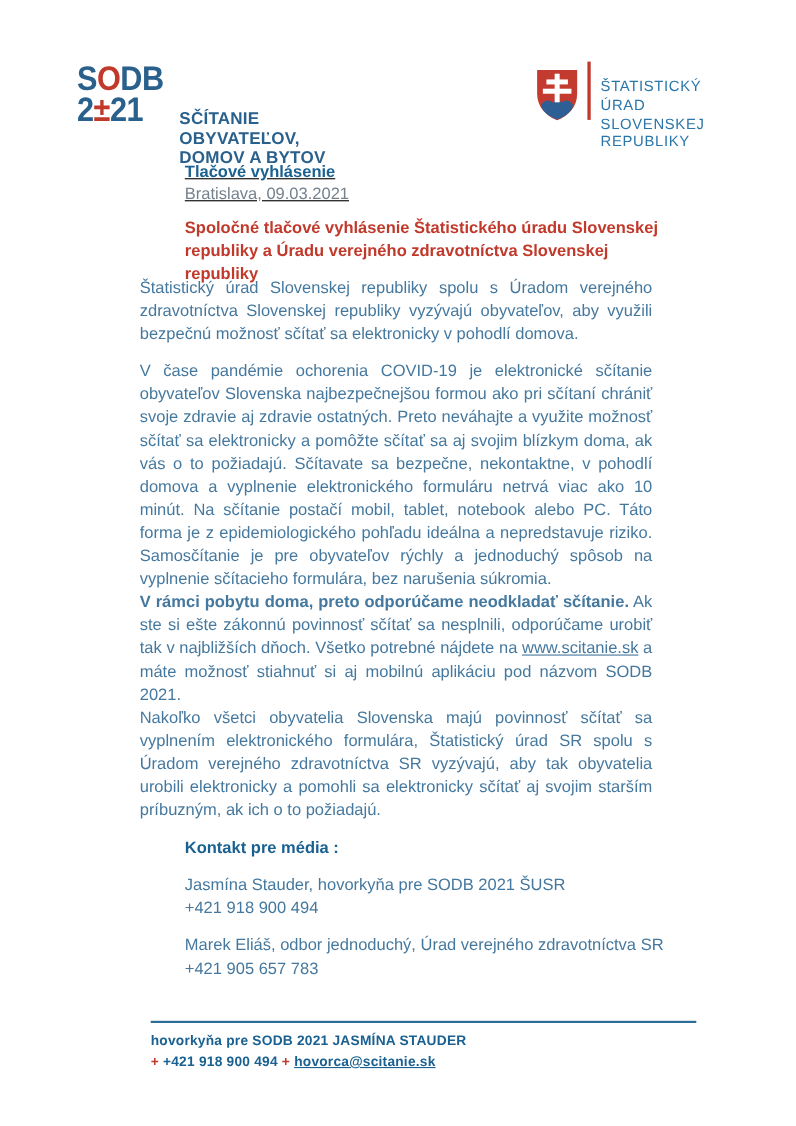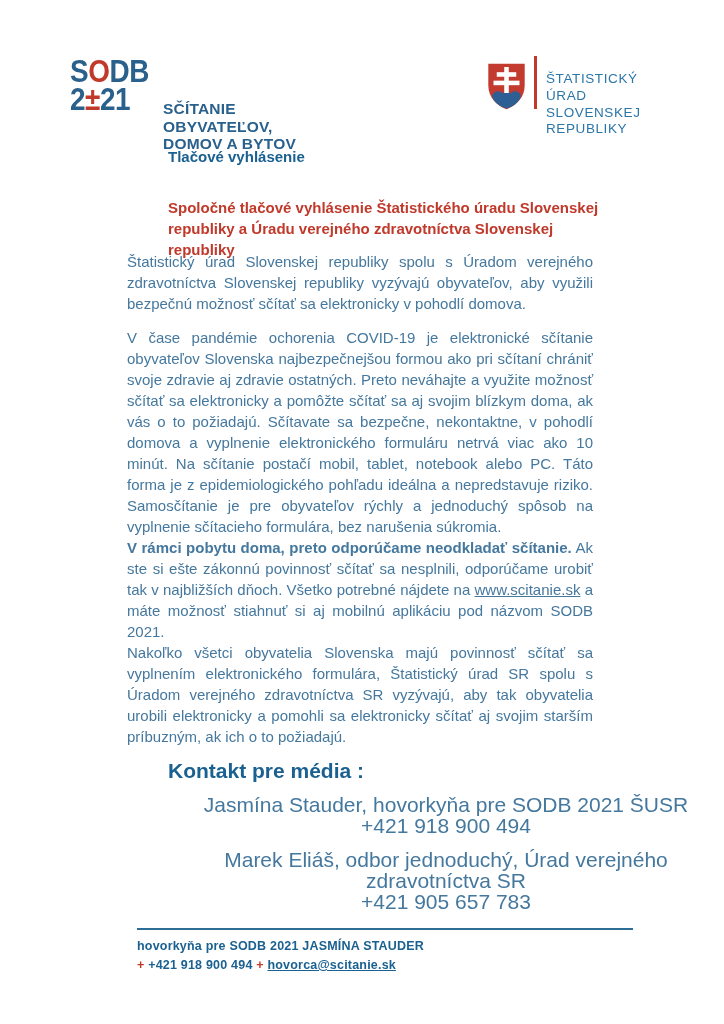--- a/index.html
+++ b/index.html
@@ -25,43 +25,43 @@
     line-height:17.5px; letter-spacing:0.2px;margin-top:38px;
   }
   .coa { position:absolute; left:487px; top:61px; width:39px; height:51px; }
   .logo-divider { position:absolute; left:534px; top:56px; width:3px; height:53px; background:#c0392b; }
   .org-lines {
     position:absolute; left:546px; top:71px;
     color:#2b76a9; font-size:13.5px; line-height:16.8px; letter-spacing:0.6px;
   }
 
   
-  .press-block { position:absolute; left:168px; top:147px; font-size:15px; line-height:20px; }
+  .press-block { position:absolute; left:168px; top:147px; font-size:15px; line-height:20px;text-decoration:underline; }
   .press-label { font-weight:700; color:#1a6191; }
   .dateline { color:#74828e; }
   .headline {
     position:absolute; left:168px; top:197px; width:452px;
     color:#c0392b; font-weight:700; font-size:15px; line-height:21px;
   }
 
   
   .content { position:absolute; left:127px; top:251px; width:466px;
     color:#45789e; font-size:15px; line-height:21px; }
   .content p { margin:0; }
   .content p.gap { margin-top:13px; }
   .content .just { text-align:justify; }
   .content .b { font-weight:700; }
   .content .red { color:#c0392b; }
   .content a { color:inherit; text-decoration:underline; cursor:pointer; }
 
   
   .contact-block { position:absolute; left:168px; top:760px;
-    color:#45789e; font-size:21px; line-height:21px; }
+    color:#45789e; font-size:15px; line-height:21px; }
   .contact-heading { font-weight:700; color:#1a6191; margin-bottom:12px; }
-  .contact-entry { margin-top:13px;text-align:center; }
+  .contact-entry { margin-top:13px; }
 
   
   .footer { position:absolute; left:137px; top:928px; width:496px; }
   .footer-rule { border-top:2px solid #2e6e96; margin-bottom:7px; }
   .footer-line { font-size:12.5px; line-height:19px; font-weight:700; color:#1a6191; letter-spacing:0.2px; }
   .f-plus { color:#c0392b; }
   .f-email { color:#1a6191; text-decoration:underline; cursor:pointer; }
 </style>
 </head>
 <body>
@@ -88,20 +88,21 @@
   <div class="logo-divider"></div>
   <div class="org-lines">
     <div>ŠTATISTICKÝ</div>
     <div>ÚRAD</div>
     <div>SLOVENSKEJ</div>
     <div>REPUBLIKY</div>
   </div>
 
   <div class="press-block">
     <div class="press-label">Tlačové vyhlásenie</div>
+    <div class="dateline">Bratislava, 09.03.2021</div>
   </div>
 
   <div class="headline">Spoločné tlačové vyhlásenie Štatistického úradu Slovenskej republiky a Úradu verejného zdravotníctva Slovenskej republiky</div>
 
   <div class="content" id="paragraph-host">
       <p class="just"><span>Štatistický úrad Slovenskej republiky spolu s Úradom verejného zdravotníctva Slovenskej republiky vyzývajú obyvateľov, aby využili bezpečnú možnosť sčítať sa elektronicky v pohodlí domova.</span></p>
       <p class="just gap"><span>V čase pandémie ochorenia COVID-19 je elektronické sčítanie obyvateľov Slovenska najbezpečnejšou formou ako pri sčítaní chrániť svoje zdravie aj zdravie ostatných. Preto neváhajte a využite možnosť sčítať sa elektronicky a pomôžte sčítať sa aj svojim blízkym doma, ak vás o to požiadajú. Sčítavate sa bezpečne, nekontaktne, v pohodlí domova a vyplnenie elektronického formuláru netrvá viac ako 10 minút. Na sčítanie postačí mobil, tablet, notebook alebo PC. Táto forma je z epidemiologického pohľadu ideálna a nepredstavuje riziko. Samosčítanie je pre obyvateľov rýchly a jednoduchý spôsob na vyplnenie sčítacieho formulára, bez narušenia súkromia.</span></p>
       <p class="just"><span class="b">V rámci pobytu doma, preto odporúčame neodkladať sčítanie.</span><span> Ak ste si ešte zákonnú povinnosť sčítať sa nesplnili, odporúčame urobiť tak v najbližších dňoch. Všetko potrebné nájdete na </span><a>www.scitanie.sk</a><span> a máte možnosť stiahnuť si aj mobilnú aplikáciu pod názvom SODB 2021.</span></p>
       <p class="just"><span>Nakoľko všetci obyvatelia Slovenska majú povinnosť sčítať sa vyplnením elektronického formulára, Štatistický úrad SR spolu s Úradom verejného zdravotníctva SR vyzývajú, aby tak obyvatelia urobili elektronicky a pomohli sa elektronicky sčítať aj svojim starším príbuzným, ak ich o to požiadajú.</span></p>
     </div>

